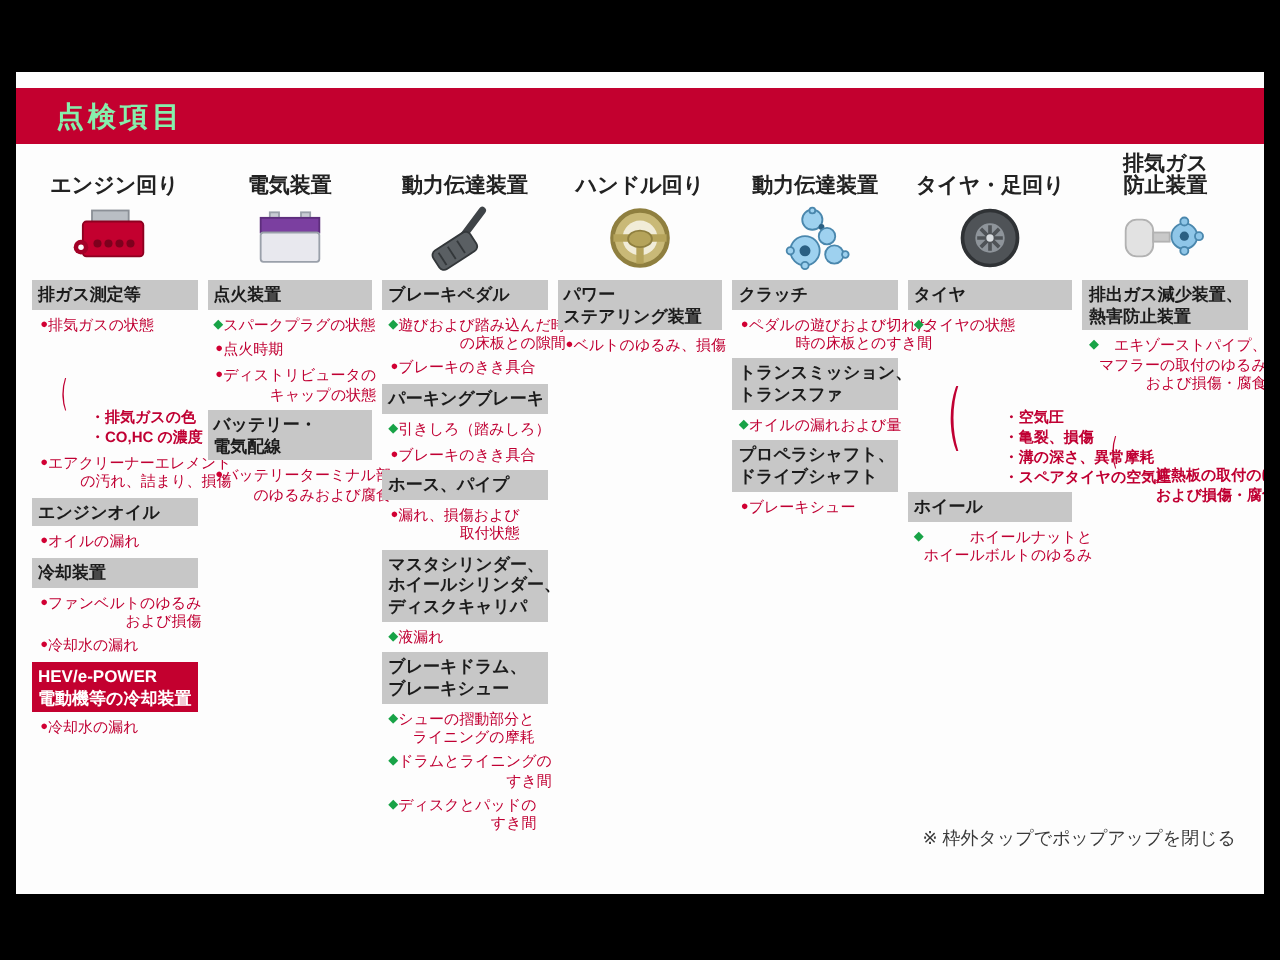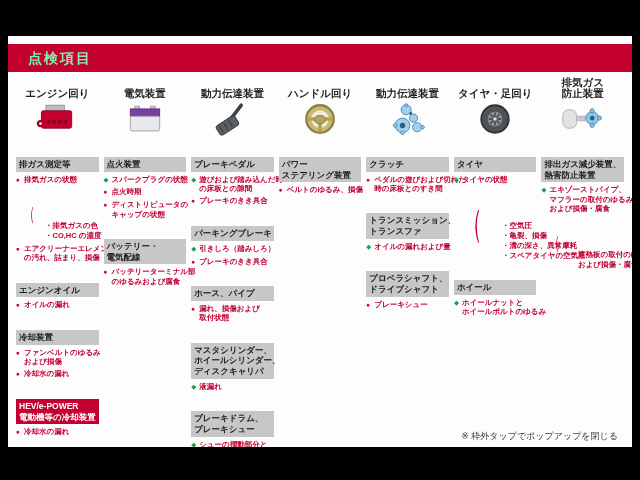--- a/index.html
+++ b/index.html
@@ -21,34 +21,34 @@
   .column{flex:1 1 0;min-width:0;}
   .col-title{
     font-weight:bold;font-size:10.5px;color:#222;text-align:center;
     white-space:pre;line-height:1.1;height:24px;
     display:flex;align-items:flex-end;justify-content:center;
   }
   .icon-wrap{height:36px;display:flex;align-items:center;justify-content:center;margin-top:1px;}
   .icon-wrap svg{width:44px;height:34px;}
   .sec-head{
     background:#c7c7c7;color:#1c1c1c;font-weight:bold;font-size:8.5px;
-    padding:2px 3px;margin-top:20px;line-height:1.25;white-space:pre;
+    padding:2px 3px;margin-top:3px;line-height:1.25;white-space:pre;
   }
   .sec-head.red{background:#c3002f;color:#fff;}
-  .item{display:flex;margin-top:3px;font-size:7.5px;color:#c00033;line-height:1.25;font-weight:bold;}
+  .item{display:flex;margin-top:3px;font-size:7.5px;color:#c00033;line-height:1.25;font-weight:normal;text-align:right;}
   .bullet{flex:0 0 8px;font-size:6.5px;line-height:1.5;}
   .item-text{white-space:pre;}
   .sub{display:flex;align-items:center;margin:1px 0 0 9px;color:#c00033;font-size:7.5px;font-weight:bold;}
   .paren{
     color:#c00033;font-weight:normal;line-height:1;margin-right:1px;
     transform:scaleX(.5);transform-origin:left center;
     font-family:"DejaVu Sans",sans-serif;
   }
   .sub-lines{line-height:1.3;white-space:pre;margin-top:36px;}
-  .footer-note{position:absolute;right:14px;bottom:4px;font-size:9px;color:#3a3a3a;}
+  .footer-note{position:absolute;right:14px;bottom:21px;font-size:9px;color:#3a3a3a;}
 </style>
 </head>
 <body>
 
 <div class="panel">
   <div class="titlebar">
     <span>点検項目</span>
   </div>
   <div class="cols">
       <div class="column">

